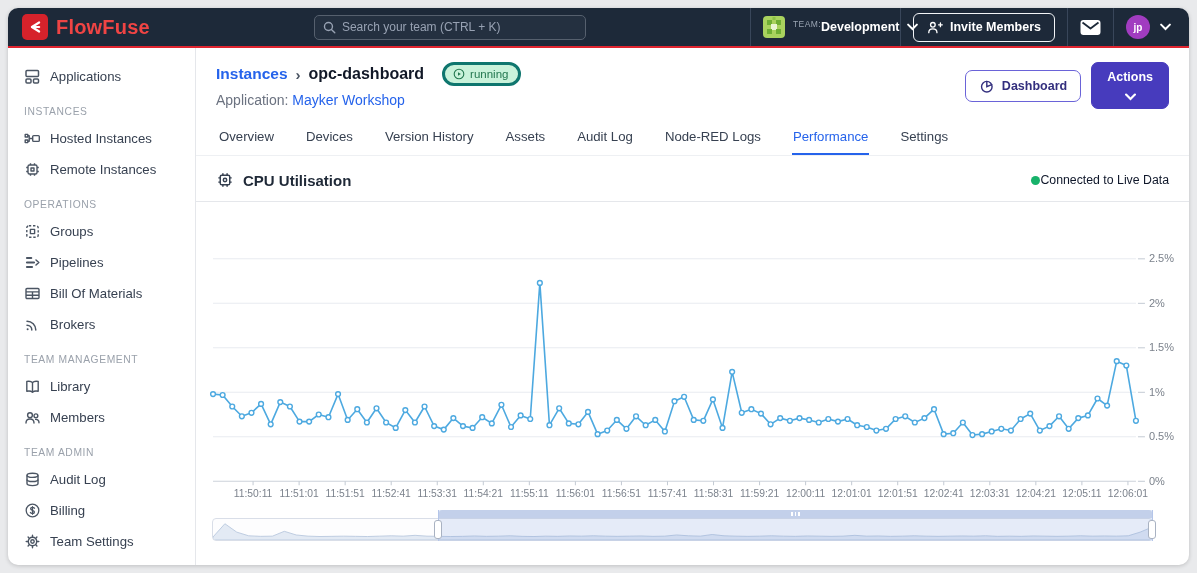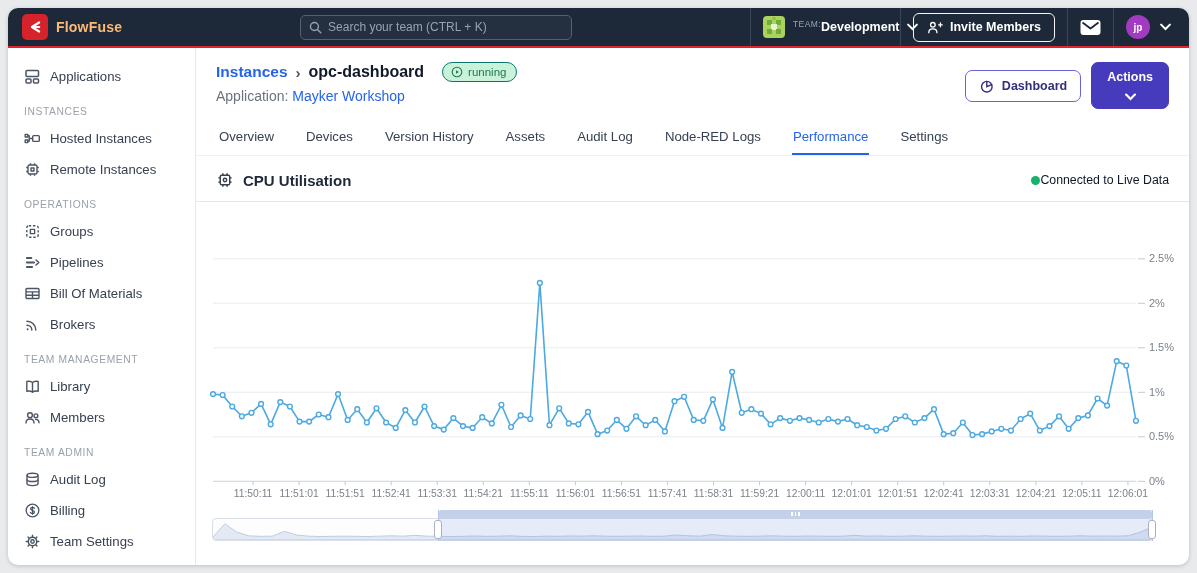--- a/index.html
+++ b/index.html
@@ -8,21 +8,21 @@
   .app { position:absolute; left:8px; top:8px; width:1181px; height:557px; background:#fff;
          border-radius:10px; overflow:hidden; box-shadow:0 1px 4px rgba(0,0,0,.18);
          display:flex; flex-direction:column; }
 
   
   .navbar { height:40px; background:#1d2939; border-bottom:2px solid #e0242f;
             display:flex; align-items:center; padding:0 0 0 14px; flex:0 0 auto; }
   .brand { display:flex; align-items:center; gap:8px; cursor:pointer; }
   .brand-mark { width:26px; height:26px; background:#d6222b; border-radius:5px;
                 display:flex; align-items:center; justify-content:center; }
-  .brand-name { color:#fdba74; font-size:14px; font-weight:bold; letter-spacing:.2px; }
+  .brand-name { color:#ef4444; font-size:20px; font-weight:bold; letter-spacing:.2px; }
   .nav-search { flex:1; display:flex; justify-content:center; }
   .search-box { width:272px; height:25px; border:1px solid #56606e; border-radius:5px;
                 display:flex; align-items:center; gap:6px; padding:0 8px; background:#243040; }
   .search-box input { flex:1; background:transparent; border:none; outline:none;
                       color:#e5e7eb; font-size:12px; font-family:inherit; }
   .search-box input::placeholder { color:#98a2b3; }
   .nav-right { display:flex; align-items:stretch; height:100%; }
   .nav-seg { display:flex; align-items:center; border-left:1px solid #39465a; padding:0 12px; }
   .team-select { gap:8px; width:150px; cursor:pointer; }
   .team-avatar { width:22px; height:22px; border-radius:4px; overflow:hidden; flex:0 0 auto; }
@@ -47,21 +47,21 @@
   .main { flex:1; min-width:0; display:flex; flex-direction:column; }
 
   
   .main-header { display:flex; justify-content:space-between; align-items:flex-start;
                  padding:14px 20px 4px 20px; }
   .crumb-line { display:flex; align-items:center; gap:8px; }
   .crumb-root { color:#2563eb; font-size:15.5px; font-weight:bold; cursor:pointer; }
   .crumb-sep { color:#4b5563; font-size:15px; font-weight:bold; }
   .crumb-current { color:#111827; font-size:16px; font-weight:bold; }
   .badge-running { display:inline-flex; align-items:center; gap:5px; margin-left:10px;
-                   background:#c9f2da; border:1px solid #0f766e; color:#23774f;
+                   background:#c9f2da; border:3px solid #0f766e; color:#23774f;
                    border-radius:999px; padding:3px 10px 3px 8px; font-size:11.5px; }
   .app-line { margin-top:6px; font-size:14px; color:#6b7280; }
   .app-link { color:#2563eb; cursor:pointer; }
   .header-actions { display:flex; gap:10px; align-items:center; }
   .btn-outline { display:inline-flex; align-items:center; gap:7px; background:#fff;
                  border:1.5px solid #6a63d8; color:#332f7e; border-radius:7px;
                  font-size:12.5px; font-weight:bold; padding:7px 13px; cursor:pointer; font-family:inherit; }
   .btn-primary { display:inline-flex; align-items:center; gap:9px; background:#473bbd;
                  border:1.5px solid #473bbd; color:#fff; border-radius:7px;
                  font-size:12.5px; font-weight:bold; padding:7px 15px; cursor:pointer; font-family:inherit;flex-direction:column; }

